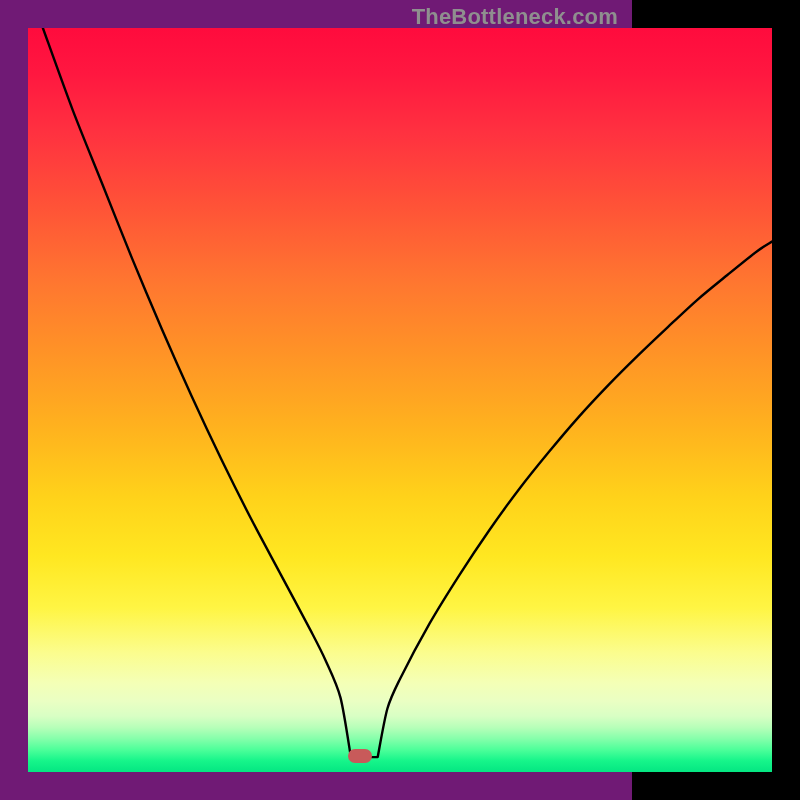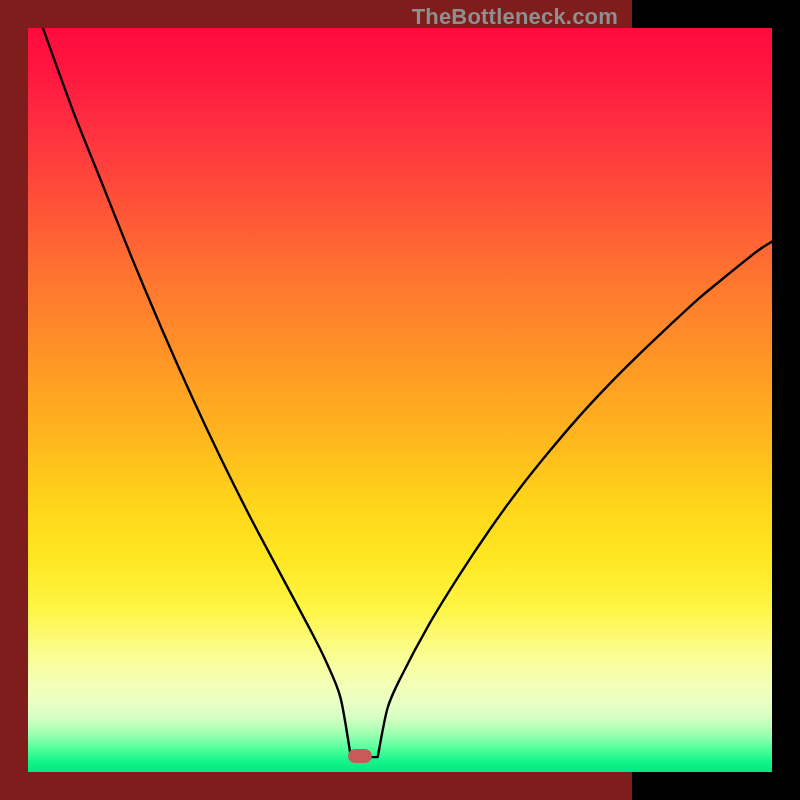--- a/index.html
+++ b/index.html
@@ -8,21 +8,21 @@
     width: 800px;
     height: 800px;
     background: #000;
     overflow: hidden;
     font-family: Arial, Helvetica, sans-serif;
   }
   .outer {
     position: relative;
     width: 632px;
     height: 800px;
-    background: #7f1d1d;
+    background: #701a75;
   }
   .watermark {
     position: absolute;
     top: 4px;
     right: 14px;
     font-size: 22px;
     font-weight: 600;
     color: #8f8f8f;
     letter-spacing: 0.2px;
     z-index: 10;

